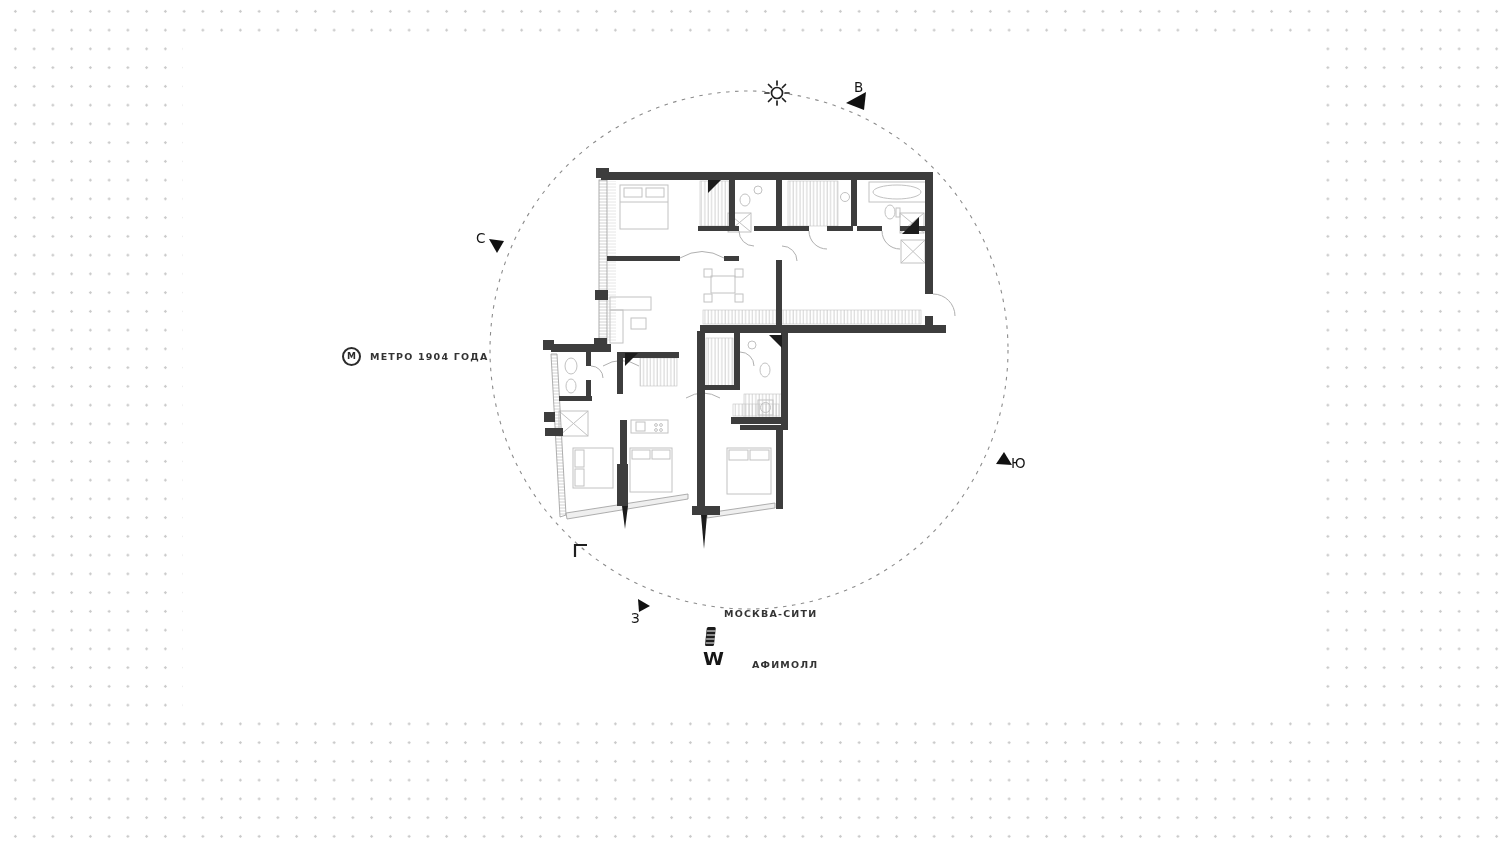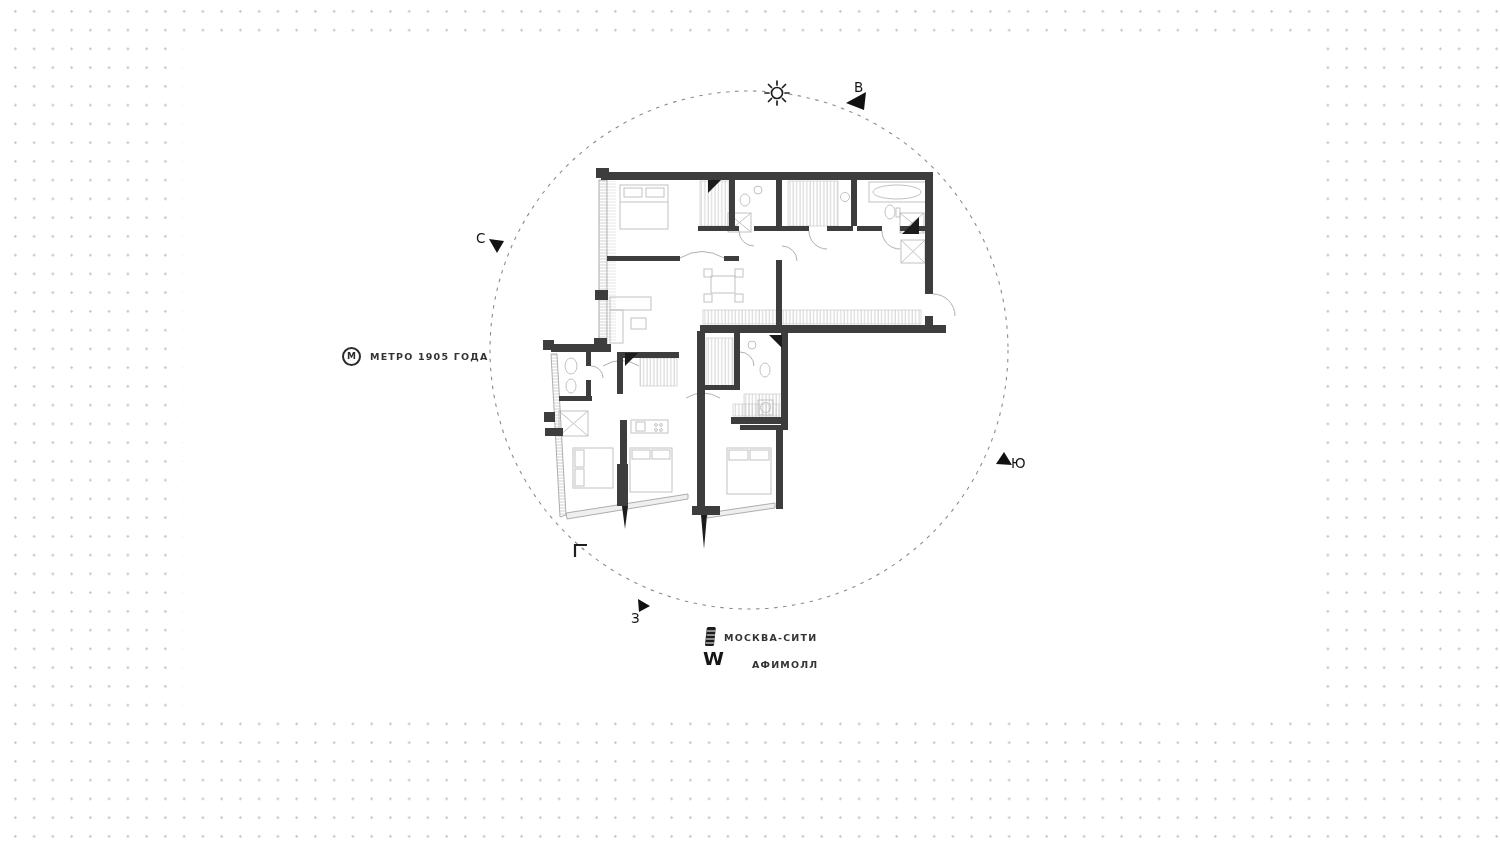--- a/index.html
+++ b/index.html
@@ -207,28 +207,28 @@
   </svg>
 
   <div class="lbl dir" style="left:854px;top:79px;">В</div>
   <div class="lbl dir" style="left:476px;top:230px;">С</div>
   <div class="lbl dir" style="left:1011px;top:455px;">Ю</div>
   <div class="lbl dir" style="left:631px;top:610px;">З</div>
 
   <div class="metro-badge">
     <span>М</span>
   </div>
-  <div class="lbl landmark" style="left:370px;top:351px;">МЕТРО 1905 ГОДА</div>
+  <div class="lbl landmark" style="left:370px;top:351px;">МЕТРО 1904 ГОДА</div>
 
   <svg class="city-icon" width="16" height="22" viewBox="0 0 16 22">
     <g transform="skewX(-6) translate(4,0)">
       <rect x="0" y="1" width="9" height="19" rx="1.5" fill="#1c1c1c"></rect>
       <line x1="0.5" y1="5" x2="9" y2="5" stroke="#fff" stroke-width="1.1"></line>
       <line x1="0.5" y1="9" x2="9" y2="9" stroke="#fff" stroke-width="1.1"></line>
       <line x1="0.5" y1="13" x2="9" y2="13" stroke="#fff" stroke-width="1.1"></line>
       <line x1="0.5" y1="17" x2="9" y2="17" stroke="#fff" stroke-width="1.1"></line>
     </g>
   </svg>
-  <div class="lbl landmark" style="left:724px;top:632px;">МОСКВА-СИТИ</div>
+  <div class="lbl landmark" style="left:724px;top:608px;">МОСКВА-СИТИ</div>
 
   <div class="afimall-icon">W</div>
   <div class="lbl landmark" style="left:752px;top:659px;">АФИМОЛЛ</div>
 </div>
 
 </body></html>

